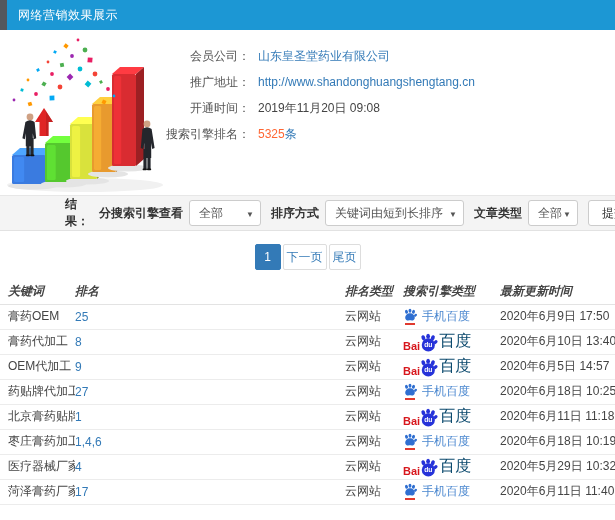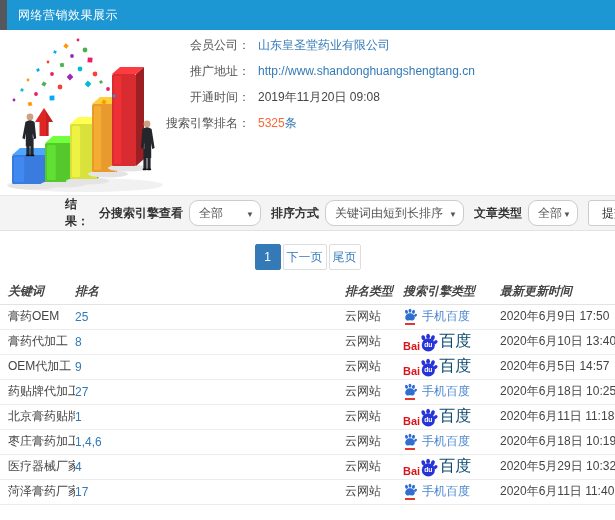--- a/index.html
+++ b/index.html
@@ -8,36 +8,36 @@
   .page { position:relative; width:615px; height:520px; overflow:hidden; background:#fff; }
 
   
   .header { position:relative; height:30px; background:#1c97d4; display:flex; align-items:center; }
   .header .corner { position:absolute; left:0; top:0; width:7px; height:30px; background:#54585c; }
   .header .title { color:#fff; font-size:12px; margin-left:18px; letter-spacing:.5px; }
 
   
   .hero { position:relative; height:165px; }
   .hero svg.illu { position:absolute; left:0; top:2px; }
-  .info { position:absolute; left:0; top:2px; width:100%; }
+  .info { position:absolute; left:0; top:13px; width:100%; }
   .info-row { display:flex; align-items:center; height:26px; }
   .info-label { width:250px; text-align:right; color:#555; }
   .info-value { margin-left:8px; }
   a.link { color:#337ab7; text-decoration:none; cursor:pointer; }
   .val-text { color:#444; }
   .rank-num { color:#ff6633; }
   .rank-suffix { color:#337ab7; }
 
   
   .filter-bar { height:36px; background:#f4f4f4; border-top:1px solid #e7e7e7; border-bottom:1px solid #e2e2e2;
                 display:flex; align-items:center; padding:0 0 0 18px; }
   .result-label { font-weight:bold; color:#333;padding-left:47px; }
   .filter-controls { margin-left:auto; display:flex; align-items:center; }
   .flt-label { font-weight:bold; color:#333; margin:0 6px 0 10px; white-space:nowrap; }
-  .sel { position:relative; height:26px; background:#fff; border:1px solid #ccc; border-radius:9px;
+  .sel { position:relative; height:26px; background:#fff; border:1px solid #ccc; border-radius:3px;
          display:flex; align-items:center; padding:0 20px 0 9px; color:#555; cursor:pointer; white-space:nowrap; }
   .sel .caret { position:absolute; right:6px; top:9px; font-size:8px; color:#555; }
   .btn-submit { height:26px; margin-left:10px; margin-right:-8px; padding:0 13px; background:#fff;
                 border:1px solid #ccc; border-radius:3px; color:#333; font-size:12px; cursor:pointer; white-space:nowrap; }
 
   
   .pager { margin-top:13px; display:flex; justify-content:center; }
   .pg { min-width:26px; height:26px; display:flex; align-items:center; justify-content:center;
         border:1px solid #ddd; background:#fff; color:#337ab7; margin:0 1px; padding:0 3px;
         border-radius:2px; cursor:pointer; }

